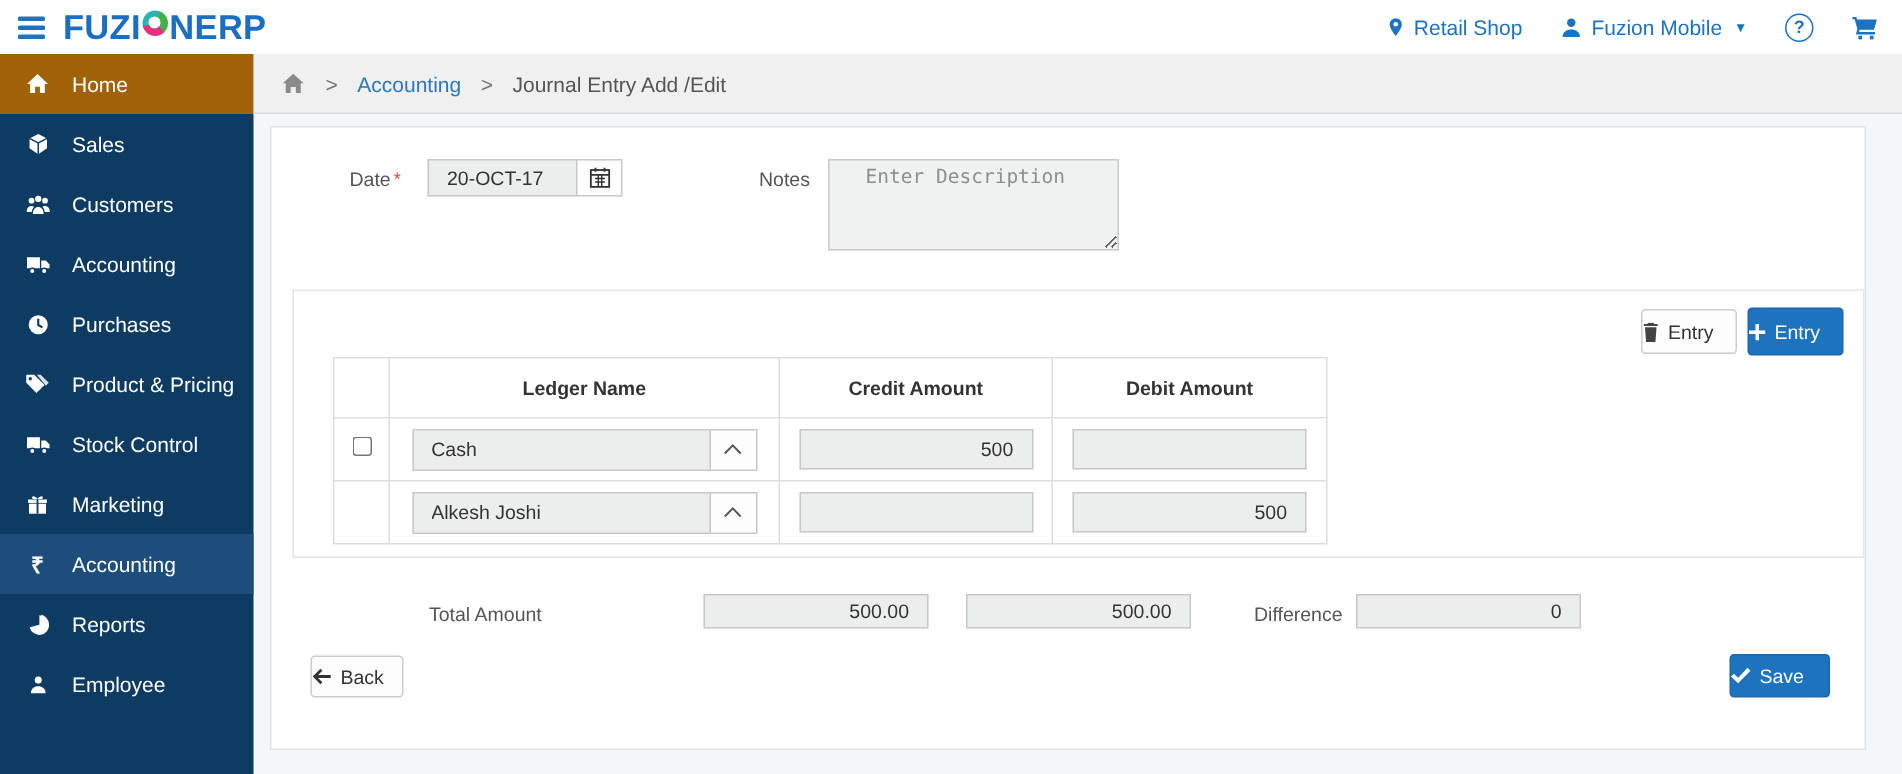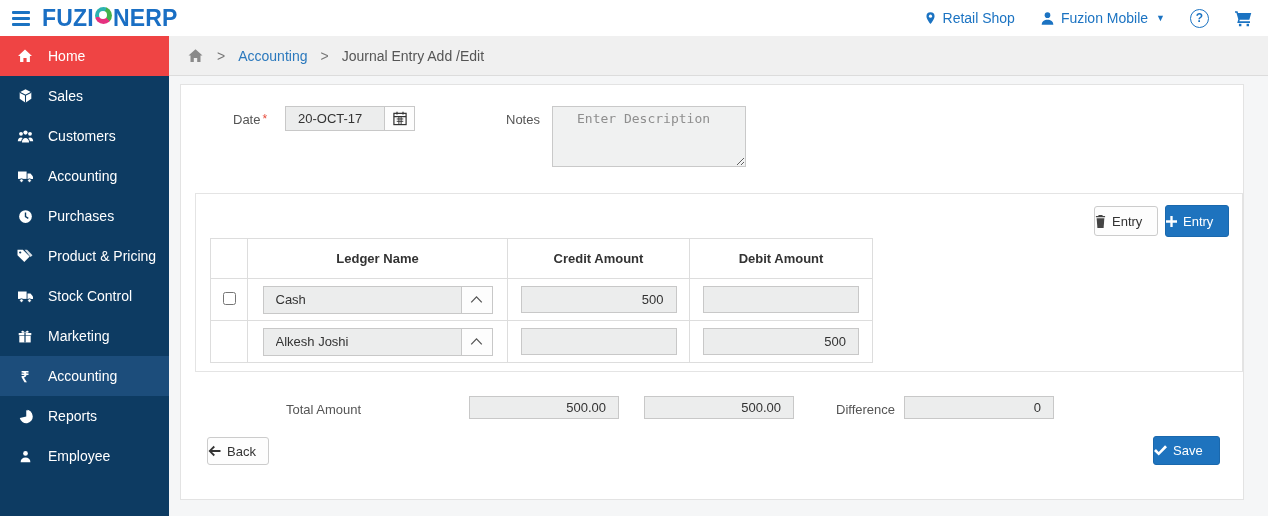--- a/index.html
+++ b/index.html
@@ -23,21 +23,21 @@
     background:conic-gradient(from 20deg,#43b14b 0 115deg,#e5317f 115deg 235deg,#2cb3b0 235deg 360deg); }
   .logo-ring::after { content:""; position:absolute; inset:4.5px; background:#fff; border-radius:50%; }
   .topbar-right { margin-left:auto; display:flex; align-items:center; gap:25px; padding-right:15px; color:#1b73c2; font-size:14px; }
   .tb-item { display:flex; align-items:center; gap:6px; cursor:pointer; white-space:nowrap; }
   .caret { font-size:9px; margin-left:2px; }
   .help-circle { width:19px; height:19px; border:1.6px solid #1b73c2; border-radius:50%; display:flex; align-items:center; justify-content:center; font-size:12px; font-weight:bold; cursor:pointer; }
   
   .sidebar { position:absolute; top:36px; left:0; width:169px; height:480px; background:#0d3b62; }
   .side-item { height:40px; display:flex; align-items:center; color:#fff; font-size:14px; cursor:pointer; }
   .side-item .ic { width:20px; margin:0 13px 0 15px; display:flex; justify-content:center; align-items:center; }
-  .side-item.home { background:#ef4444; }
+  .side-item.home { background:#a16207; }
   .side-item.active { background:#1c4d7b; }
   .rupee-glyph { font-size:15px; font-weight:bold; color:#fff; }
   
   .content { position:absolute; left:169px; top:36px; width:1099px; height:480px; }
   .breadcrumb { height:40px; background:#f0f0f0; border-bottom:1px solid #dcdcdc; display:flex; align-items:center; padding-left:18px; gap:13px; font-size:14px; color:#777; }
   .crumb-link { color:#2a78bd; cursor:pointer; }
   .crumb-current { color:#555; }
   .panel { position:absolute; left:11px; top:48px; width:1064px; height:416px; background:#fff; border:1px solid #e3e3e3; }
   .lbl { position:absolute; font-size:13px; color:#555; }
   .req { color:#e74c3c; font-size:12px; vertical-align:top; margin-left:2px; }
@@ -50,21 +50,21 @@
   .notes-area { position:absolute; left:371px; top:21px; width:194px; height:61px; background:#f0f1f1; border:1px solid #c9c9c9; resize:both; font-family:"DejaVu Sans Mono", monospace; font-size:13px; color:#555; padding:4px 24px; }
   .notes-area::placeholder { color:#8e8e8e; }
   
   .entry-box { position:absolute; left:14px; top:108px; width:1048px; height:179px; border:1px solid #e4e4e4; background:#fff; }
   .btn { display:flex; align-items:center; justify-content:flex-start; gap:6px; font-size:13px; border-radius:3px; cursor:pointer; }
   .btn-light { background:#fdfdfd; border:1px solid #ccc; color:#333; }
   .btn-primary { background:#1e73be; border:1px solid #1a68ad; color:#fff; }
   .btn-del-entry { position:absolute; top:12px; right:84px; width:64px; height:30px; }
   .btn-add-entry { position:absolute; top:11px; right:13px; width:64px; height:32px; }
   
-  table.ledger { position:absolute; left:14px; top:44px; border-collapse:collapse;border-radius:23px; }
+  table.ledger { position:absolute; left:26px; top:44px; border-collapse:collapse;border-radius:23px; }
   .ledger th, .ledger td { border:1px solid #ddd; background:#fff; }
   .ledger th { font-size:13px; font-weight:bold; color:#333; text-align:center; height:40px; }
   .ledger td { height:42px; text-align:center; vertical-align:middle; }
   .col-chk { width:37px; } .col-ledger { width:260px; } .col-credit { width:182px; } .col-debit { width:183px; }
   .combo { display:flex; width:230px; height:28px; margin:0 auto; }
   .combo input { flex:1; min-width:0; }
   .combo .icon-btn { width:32px; }
   .amt-input { width:156px; height:27px; text-align:right; margin:0 auto; display:block; }
   
   .total-input { position:absolute; width:150px; height:23px; text-align:right; }

